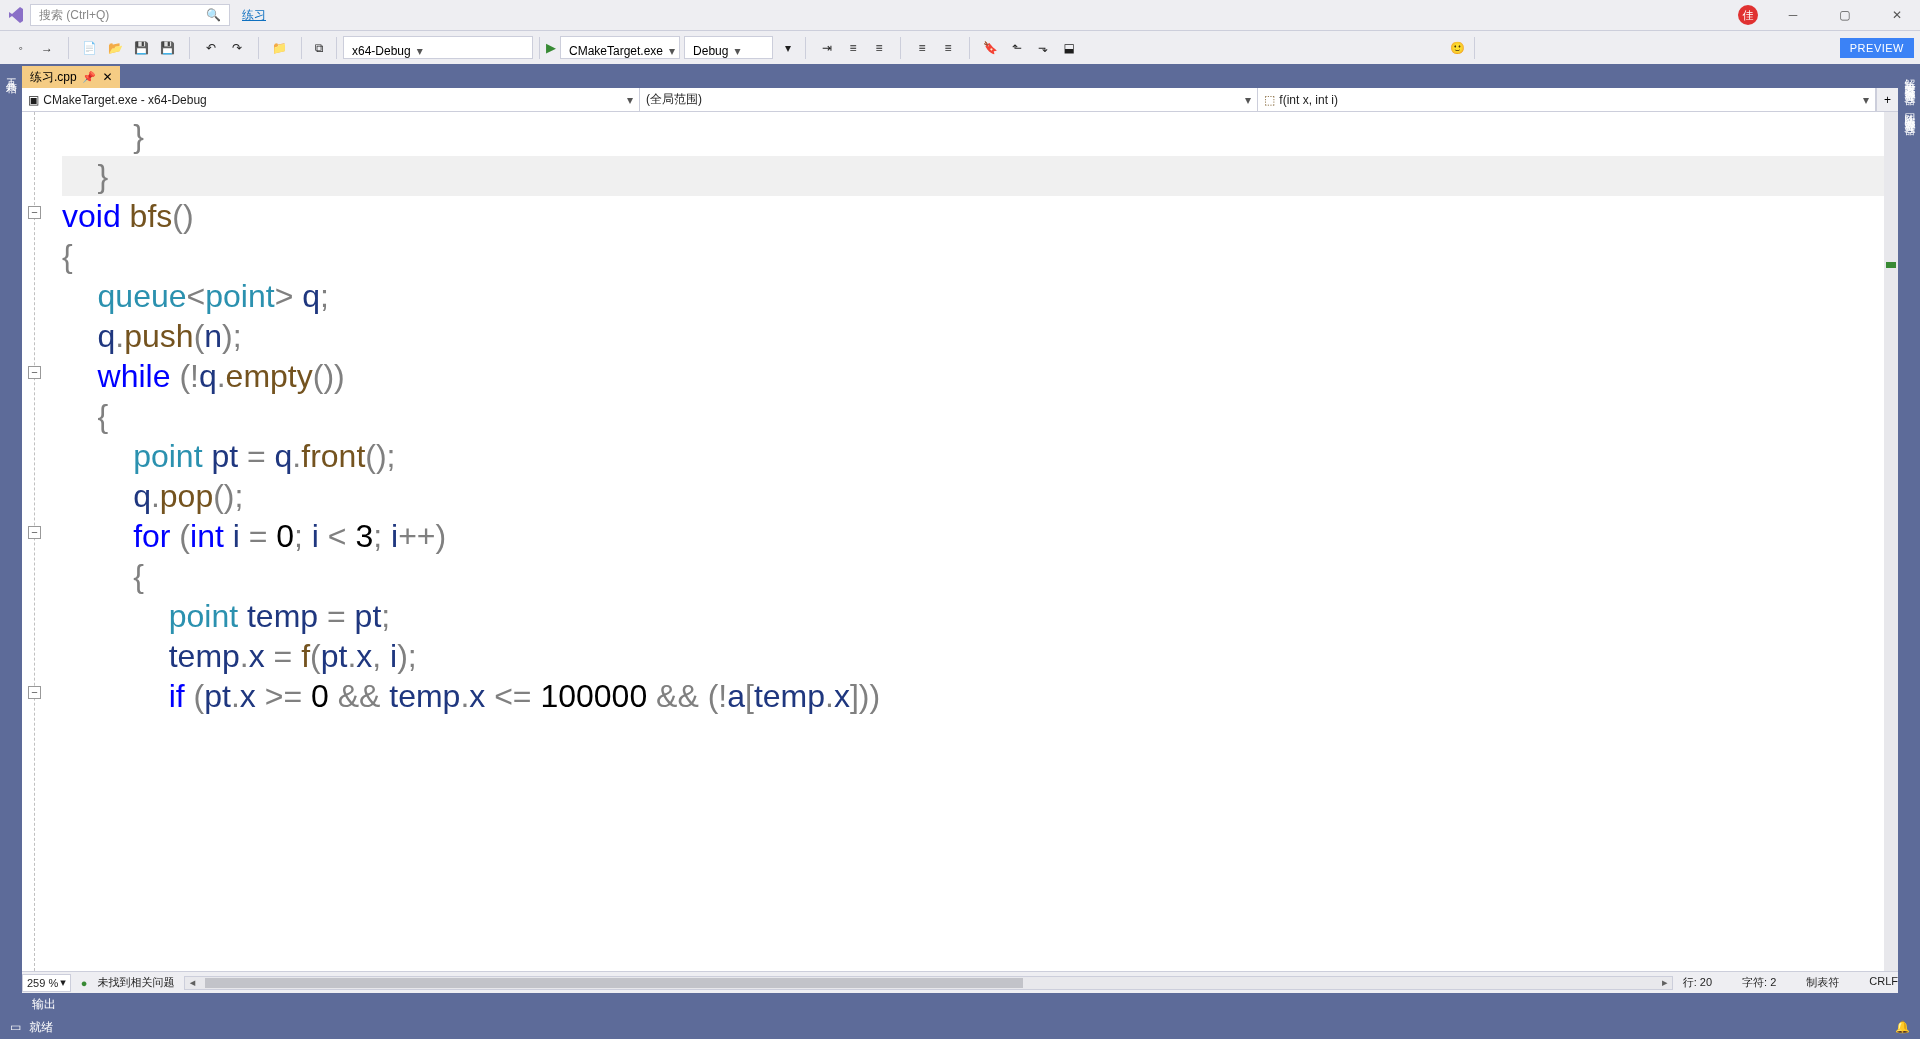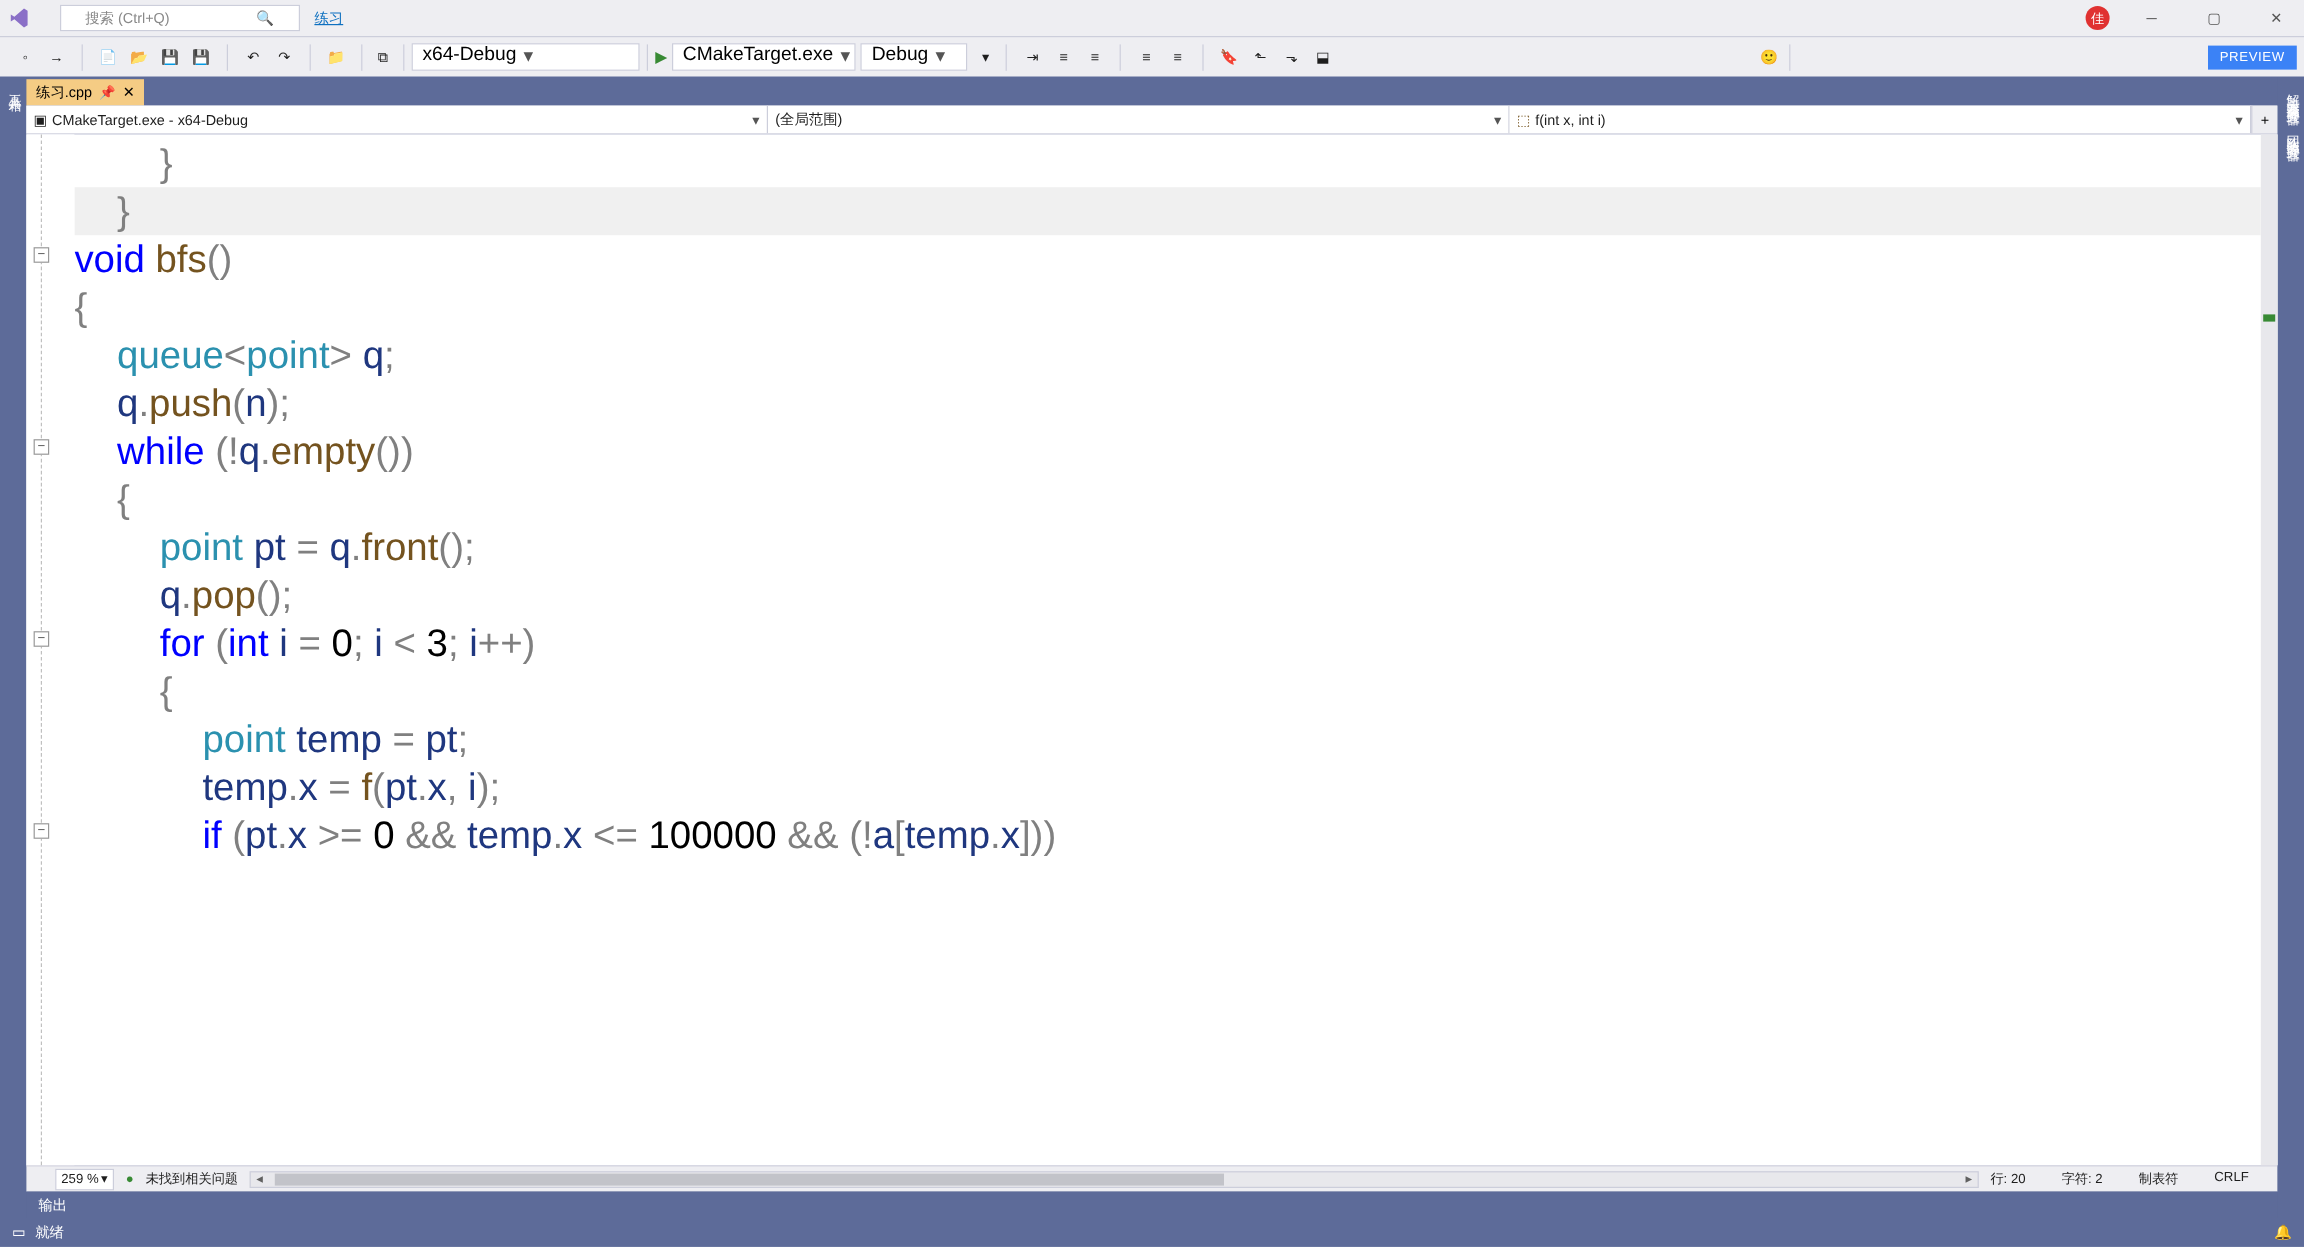--- a/index.html
+++ b/index.html
@@ -3,33 +3,33 @@
 <meta charset="utf-8">
 <style>
 * { margin: 0; padding: 0; box-sizing: border-box; font-family: "Microsoft YaHei", "Segoe UI", sans-serif; }
 body { width: 1920px; height: 1039px; overflow: hidden; background: #5d6b99; display: flex; flex-direction: column; font-size: 12px; }
 
 
 .menubar { height: 30px; background: #eeeef2; display: flex; align-items: center; padding: 0 6px; gap: 4px; }
 .vs-logo { width: 20px; height: 20px; display: inline-flex; align-items: center; justify-content: center; }
 .menu-items { display: flex; gap: 2px; }
 .menu-item { padding: 4px 8px; color: #1e1e1e; cursor: default; font-size: 12px; }
-.search-box { margin-left: 20px; width: 200px; height: 22px; border: 1px solid #cccedb; background: #fff; padding: 0 20px; display: flex; align-items: center; justify-content: space-between; color: #888; }
+.search-box { width: 200px; height: 22px; border: 1px solid #cccedb; background: #fff; padding: 0 8px; display: flex; align-items: center; justify-content: space-between; color: #888; }
 .search-icon { color: #1e1e1e; }
 .practice-link { margin-left: 8px; color: #0e70c0; text-decoration: underline; cursor: pointer; }
 .titlebar-right { margin-left: auto; display: flex; align-items: center; gap: 18px; }
 .user-badge { width: 20px; height: 20px; border-radius: 50%; background: #e03131; color: #fff; display: flex; align-items: center; justify-content: center; font-size: 11px; }
 .win-btn { width: 34px; height: 22px; display: flex; align-items: center; justify-content: center; color: #555; }
 
 
 .toolbar { height: 34px; background: #eeeef2; border-top: 1px solid #cccedb; display: flex; align-items: center; padding: 0 6px; gap: 4px; }
 .tb-group { display: flex; align-items: center; gap: 4px; padding: 0 4px; }
 .tb-sep { width: 1px; height: 22px; background: #cccedb; margin: 0 2px; }
 .tb-btn { min-width: 22px; height: 22px; display: flex; align-items: center; justify-content: center; color: #1e1e1e; padding: 0 2px; }
-.tb-dropdown { display: flex; align-items: flex-start; height: 23px; border: 1px solid #cccedb; background: #fff; padding: 0 4px 0 8px; gap: 6px; font-size: 16px; }
+.tb-dropdown { display: flex; align-items: flex-end; height: 23px; border: 1px solid #cccedb; background: #fff; padding: 0 4px 0 8px; gap: 6px; font-size: 12px; }
 .tb-dropdown .chev { color: #555; }
 .play-icon { color: #388a34; font-size: 13px; }
 .preview-btn { margin-left: auto; background: #3b82f6; color: #fff; padding: 4px 10px; font-size: 11px; font-weight: 400; letter-spacing: 0.5px; }
 
 
 .main-row { flex: 1; display: flex; min-height: 0; background: #5d6b99; }
 .side-tab { width: 22px; background: #5d6b99; color: #fff; writing-mode: vertical-rl; text-orientation: upright; display: flex; align-items: center; justify-content: flex-start; padding-top: 6px; font-size: 11px; letter-spacing: 2px; }
 .right-tabs { width: 22px; background: #5d6b99; display: flex; flex-direction: column; }
 .right-tab { writing-mode: vertical-rl; text-orientation: upright; color: #fff; padding: 6px 3px; font-size: 11px; letter-spacing: 2px; margin-bottom: 4px; }
 
@@ -58,21 +58,21 @@
 .code-area .type { color: #2b91af; }
 .code-area .fn { color: #74531f; }
 .code-area .var { color: #1f377f; }
 .code-area .num { color: #000; }
 .code-area .par { color: #808080; }
 .hl-line { background: #f0f0f0; display: block; }
 .ov-ruler { width: 14px; background: #e8e8ec; position: relative; }
 .ov-mark { position: absolute; left: 2px; right: 2px; height: 6px; background: #388a34; }
 
 
-.info-bar { height: 22px; background: #eeeef2; border-top: 1px solid #cccedb; display: flex; align-items: center; padding: 0 24px; font-size: 11px; color: #1e1e1e; gap: 10px; }
+.info-bar { height: 22px; background: #eeeef2; border-top: 1px solid #cccedb; display: flex; align-items: center; padding: 0 0; font-size: 11px; color: #1e1e1e; gap: 10px; }
 .zoom-box { display: flex; align-items: center; gap: 2px; border: 1px solid #cccedb; background: #fff; padding: 0 4px; height: 18px; }
 .status-ok { color: #388a34; }
 .hscroll { flex: 1; height: 14px; background: #e8e8ec; border: 1px solid #cccedb; position: relative; display:flex; align-items:center; }
 .hscroll .thumb { position: absolute; left: 20px; width: 55%; top: 1px; bottom: 1px; background: #c2c3c9; }
 .hscroll .arr { width: 14px; text-align: center; color: #606060; z-index:1; }
 .hscroll .arr.right { margin-left:auto; }
 .info-right { margin-left: auto; display: flex; gap: 30px; }
 
 .output-bar { height: 22px; background: #5d6b99; color: #fff; display: flex; align-items: center; padding: 0 10px; font-size: 12px; }
 .status-bar { height: 24px; background: #5d6b99; color: #fff; display: flex; align-items: center; padding: 0 10px; font-size: 12px; gap: 8px; }

